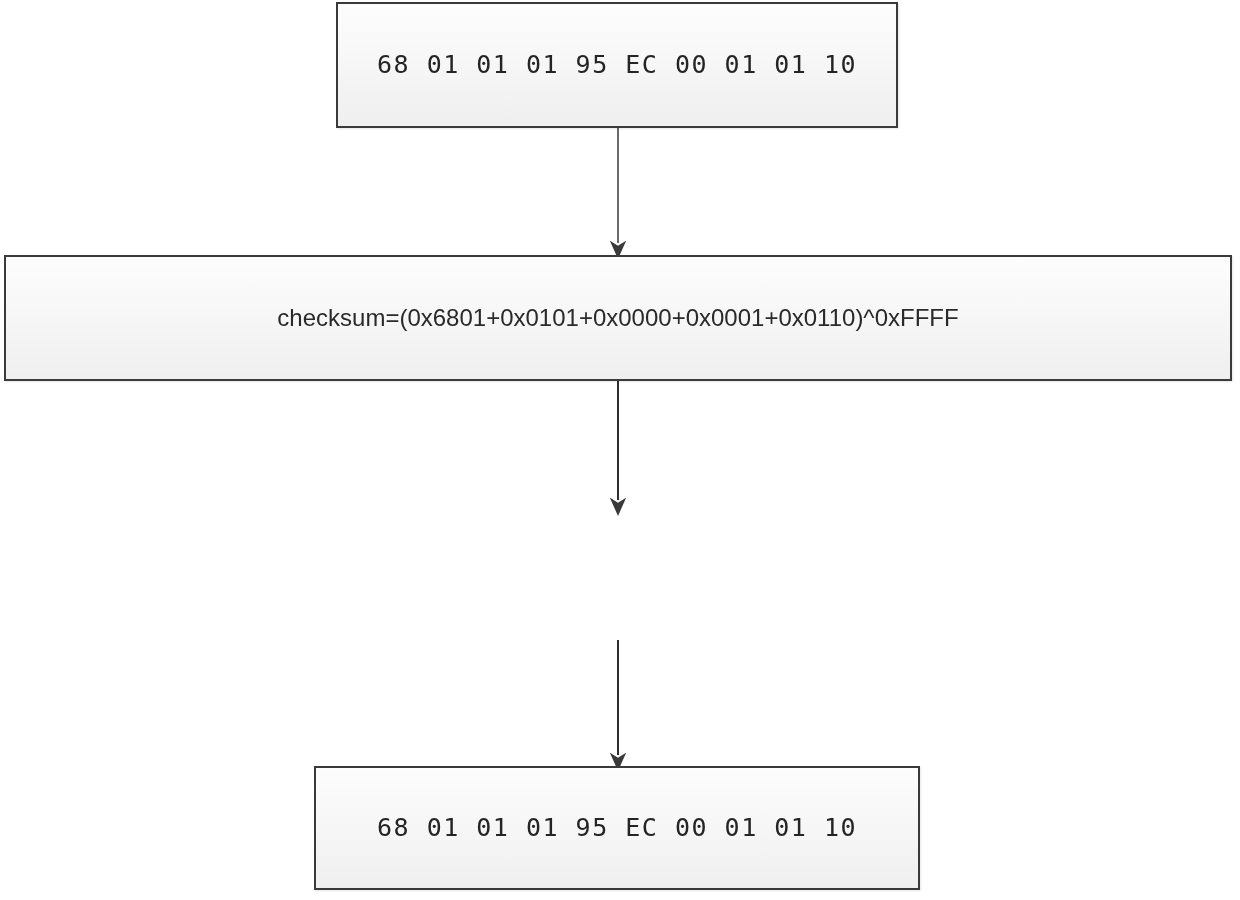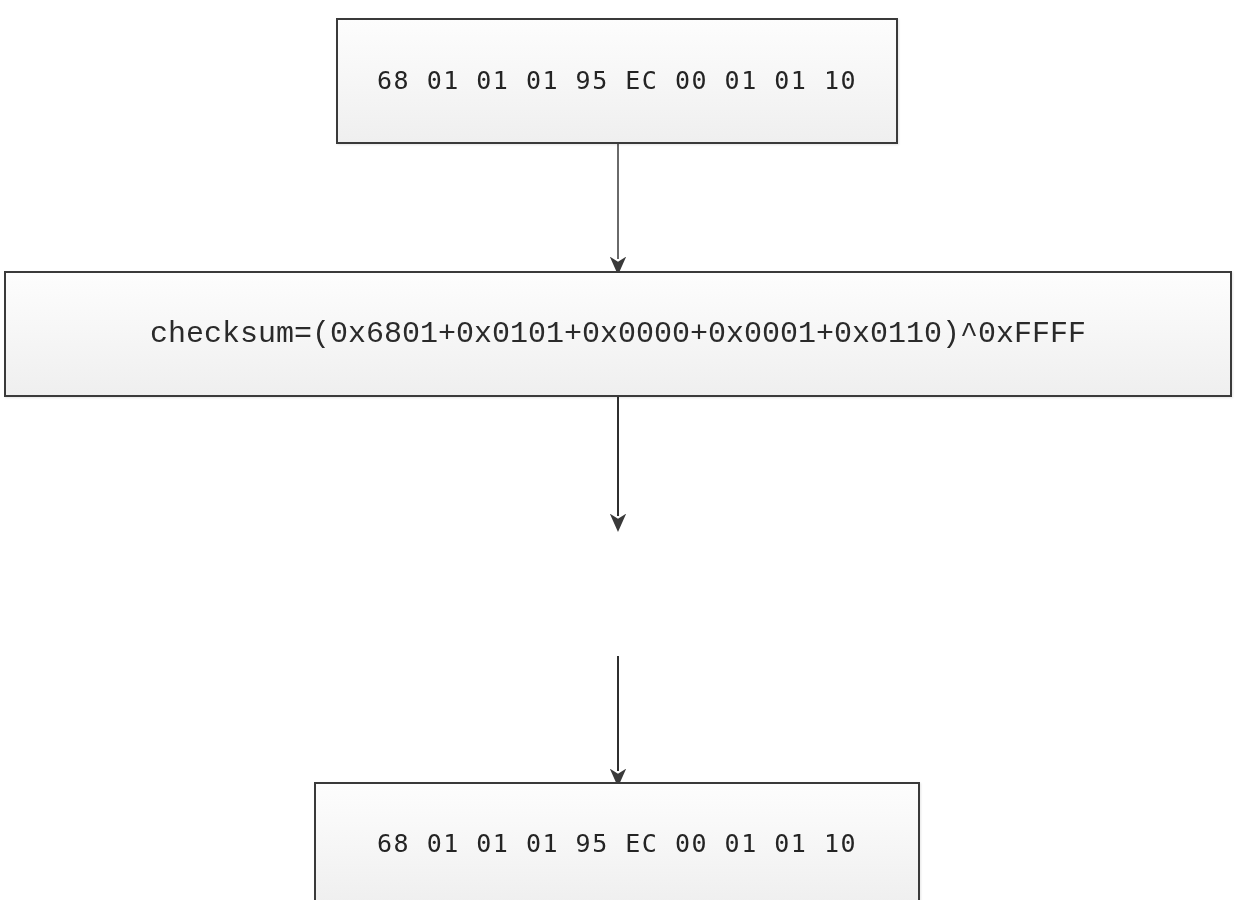--- a/index.html
+++ b/index.html
@@ -12,21 +12,21 @@
     height: 900px;
     position: relative;
     overflow: hidden;
     font-family: "Liberation Sans", sans-serif;
     -webkit-font-smoothing: antialiased;
   }
 
   #canvas {
     position: absolute;
     left: 0;
-    top: 16px;
+    top: 0;
     width: 1240px;
     height: 733px;
   }
 
   .node {
     position: absolute;
     box-sizing: border-box;
     border: 2px solid #3a3a3a;
     background: linear-gradient(to bottom, #fdfdfd 0%, #f7f7f7 45%, #efefef 100%);
     display: flex;
@@ -46,22 +46,22 @@
   
   .hex .node-label {
     font-family: "DejaVu Sans Mono", "Liberation Mono", monospace;
     font-size: 25px;
     letter-spacing: 1.5px;
     color: #242424;
   }
 
   
   .formula .node-label {
-    font-family: Liberation Mono, monospace;
-    font-size: 30px;
+    font-family: Liberation Sans, sans-serif;
+    font-size: 24px;
     letter-spacing: 0px;
     color: #2a2a2a;
   }
 
   
   #node-frame-input {
     left: 336px;
     top: 2px;
     width: 562px;
     height: 126px;

